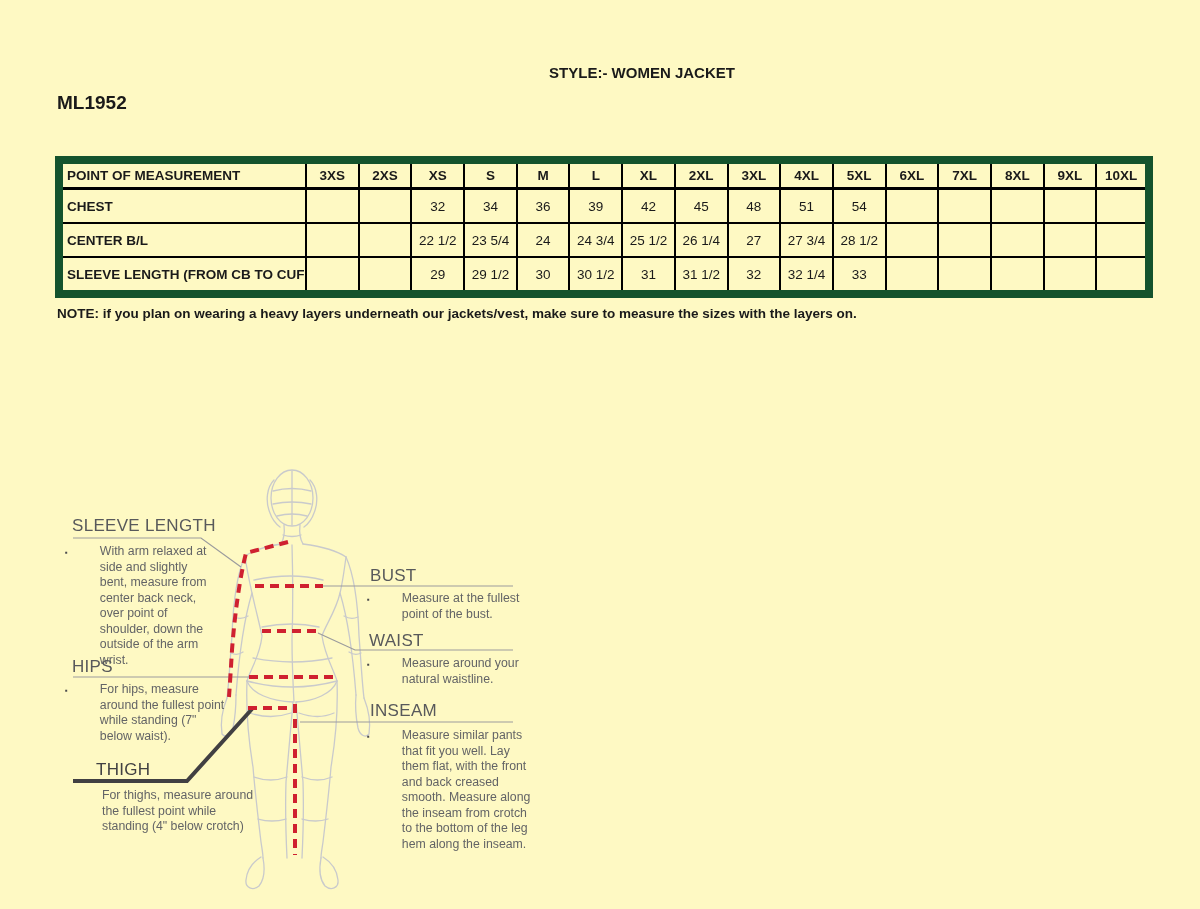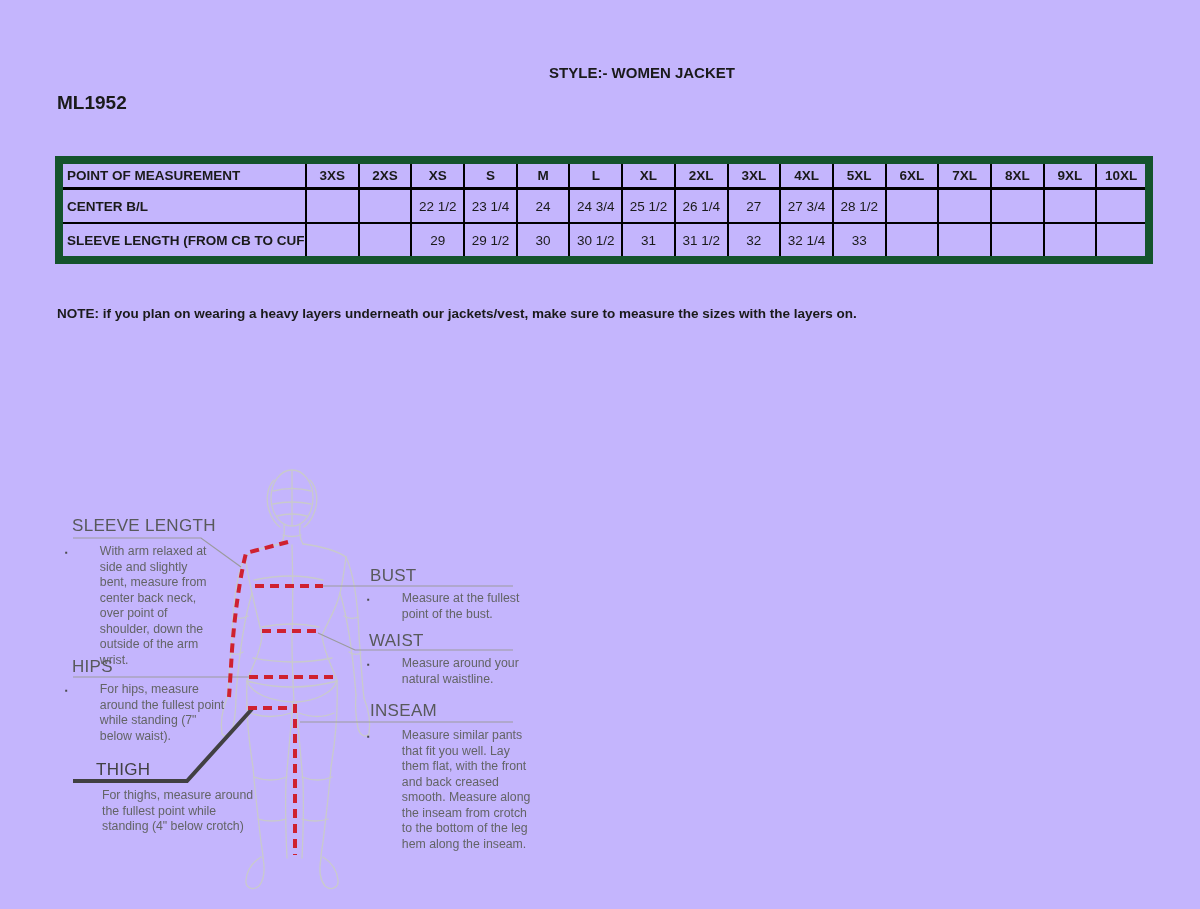--- a/index.html
+++ b/index.html
@@ -1,17 +1,17 @@
 <!DOCTYPE html>
 <html><head>
 <meta charset="utf-8">
 <style>
   html,body{margin:0;padding:0;background:#ffffff;}
   body{font-family:"Liberation Sans", sans-serif;color:#1a1a1a;}
-  #page{position:relative;width:1200px;height:909px;background:#c4b5fd;overflow:hidden;}
+  #page{position:relative;width:1200px;height:909px;background:#fef9c3;overflow:hidden;}
 
   
   .style-title{position:absolute;top:64px;left:0;width:1200px;text-align:center;
     padding-left:84px;box-sizing:border-box;font-size:15px;font-weight:bold;}
   .style-code{position:absolute;top:92px;left:57px;font-size:19px;font-weight:bold;}
 
   
   .size-table{position:absolute;top:156px;left:55px;width:1098px;
     border-collapse:collapse;table-layout:fixed;border:8px solid #14532d;}
   .size-table th,.size-table td{border:2px solid #000;font-size:13.5px;
@@ -58,25 +58,44 @@
           <th>5XL</th>
           <th>6XL</th>
           <th>7XL</th>
           <th>8XL</th>
           <th>9XL</th>
           <th>10XL</th>
         </tr>
     </thead>
     <tbody>
         <tr>
+          <td class="rowlabel">CHEST</td>
+          <td></td>
+          <td></td>
+          <td>32</td>
+          <td>34</td>
+          <td>36</td>
+          <td>39</td>
+          <td>42</td>
+          <td>45</td>
+          <td>48</td>
+          <td>51</td>
+          <td>54</td>
+          <td></td>
+          <td></td>
+          <td></td>
+          <td></td>
+          <td></td>
+        </tr>
+        <tr>
           <td class="rowlabel">CENTER B/L</td>
           <td></td>
           <td></td>
           <td>22 1/2</td>
-          <td>23 1/4</td>
+          <td>23 5/4</td>
           <td>24</td>
           <td>24 3/4</td>
           <td>25 1/2</td>
           <td>26 1/4</td>
           <td>27</td>
           <td>27 3/4</td>
           <td>28 1/2</td>
           <td></td>
           <td></td>
           <td></td>

